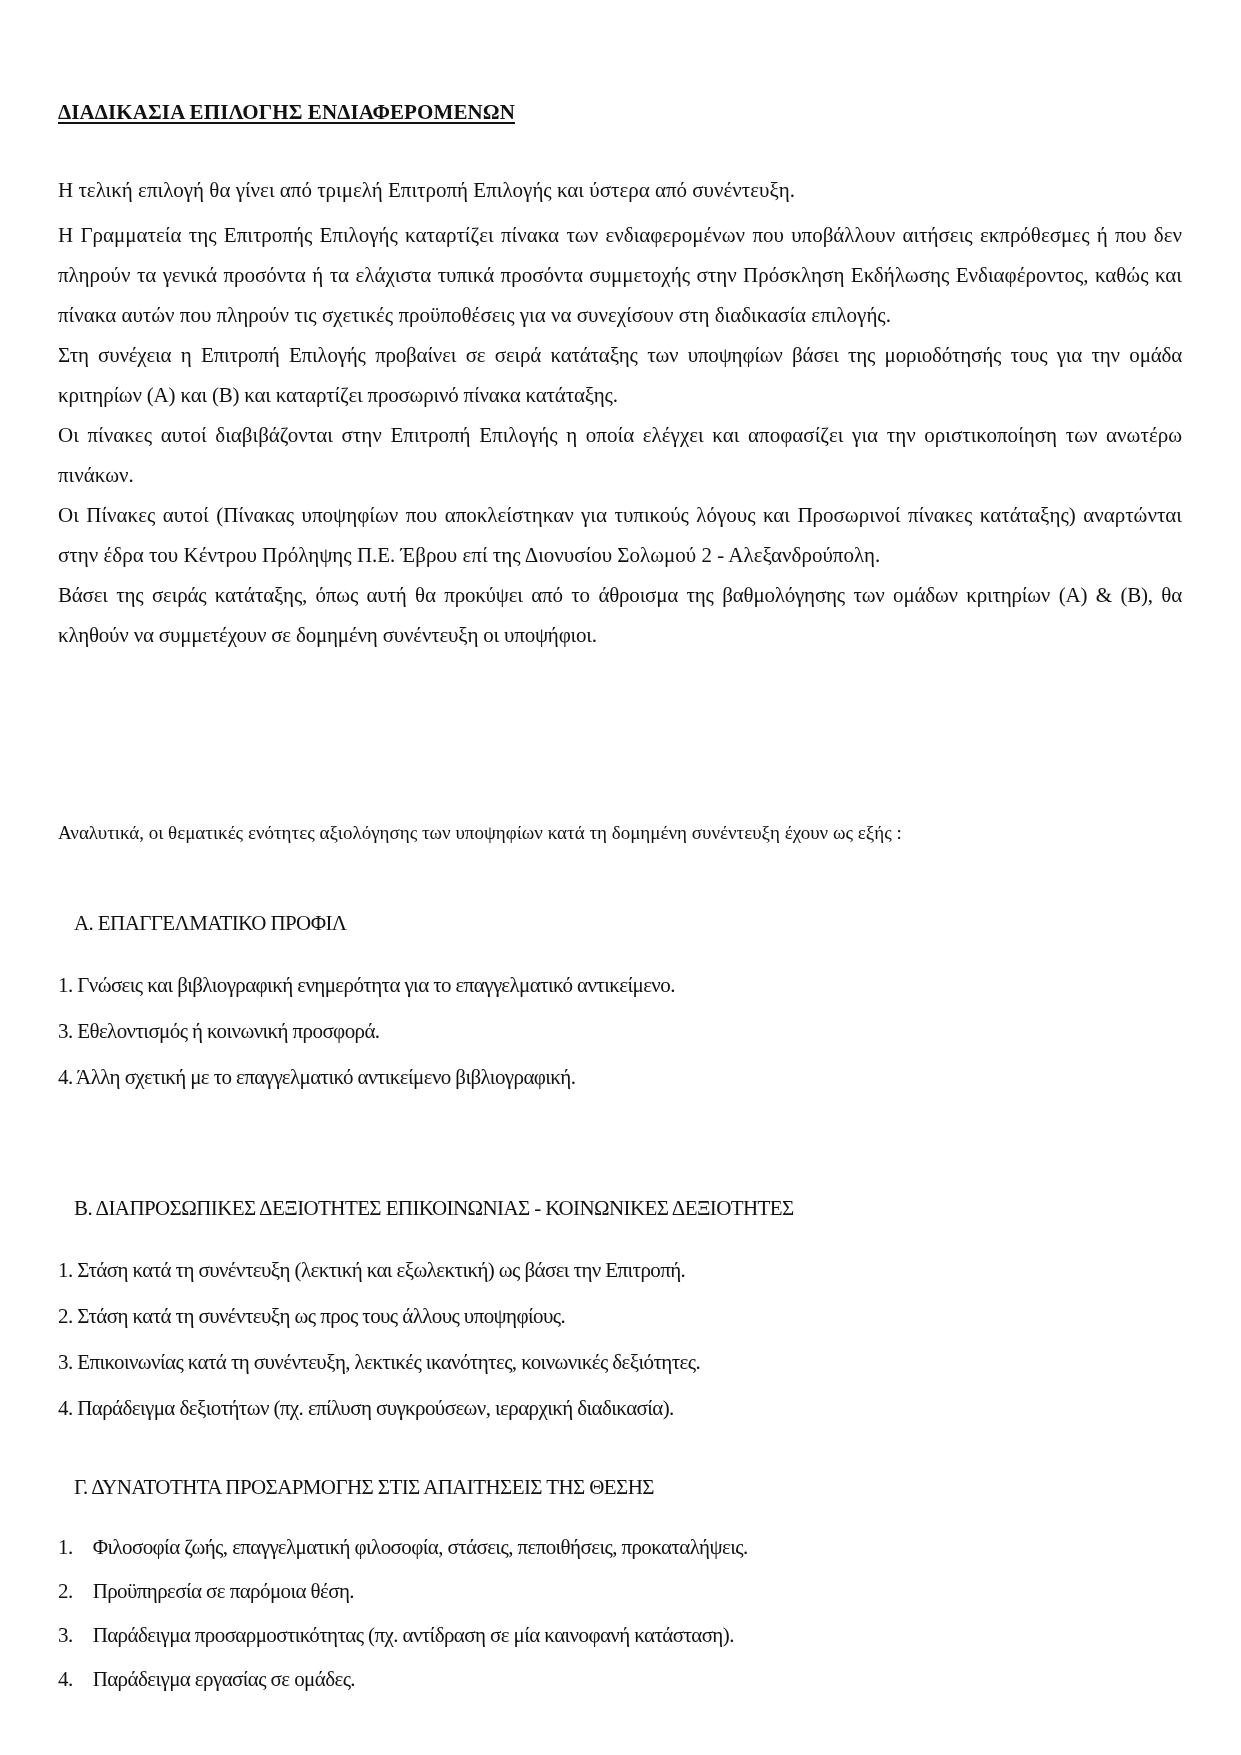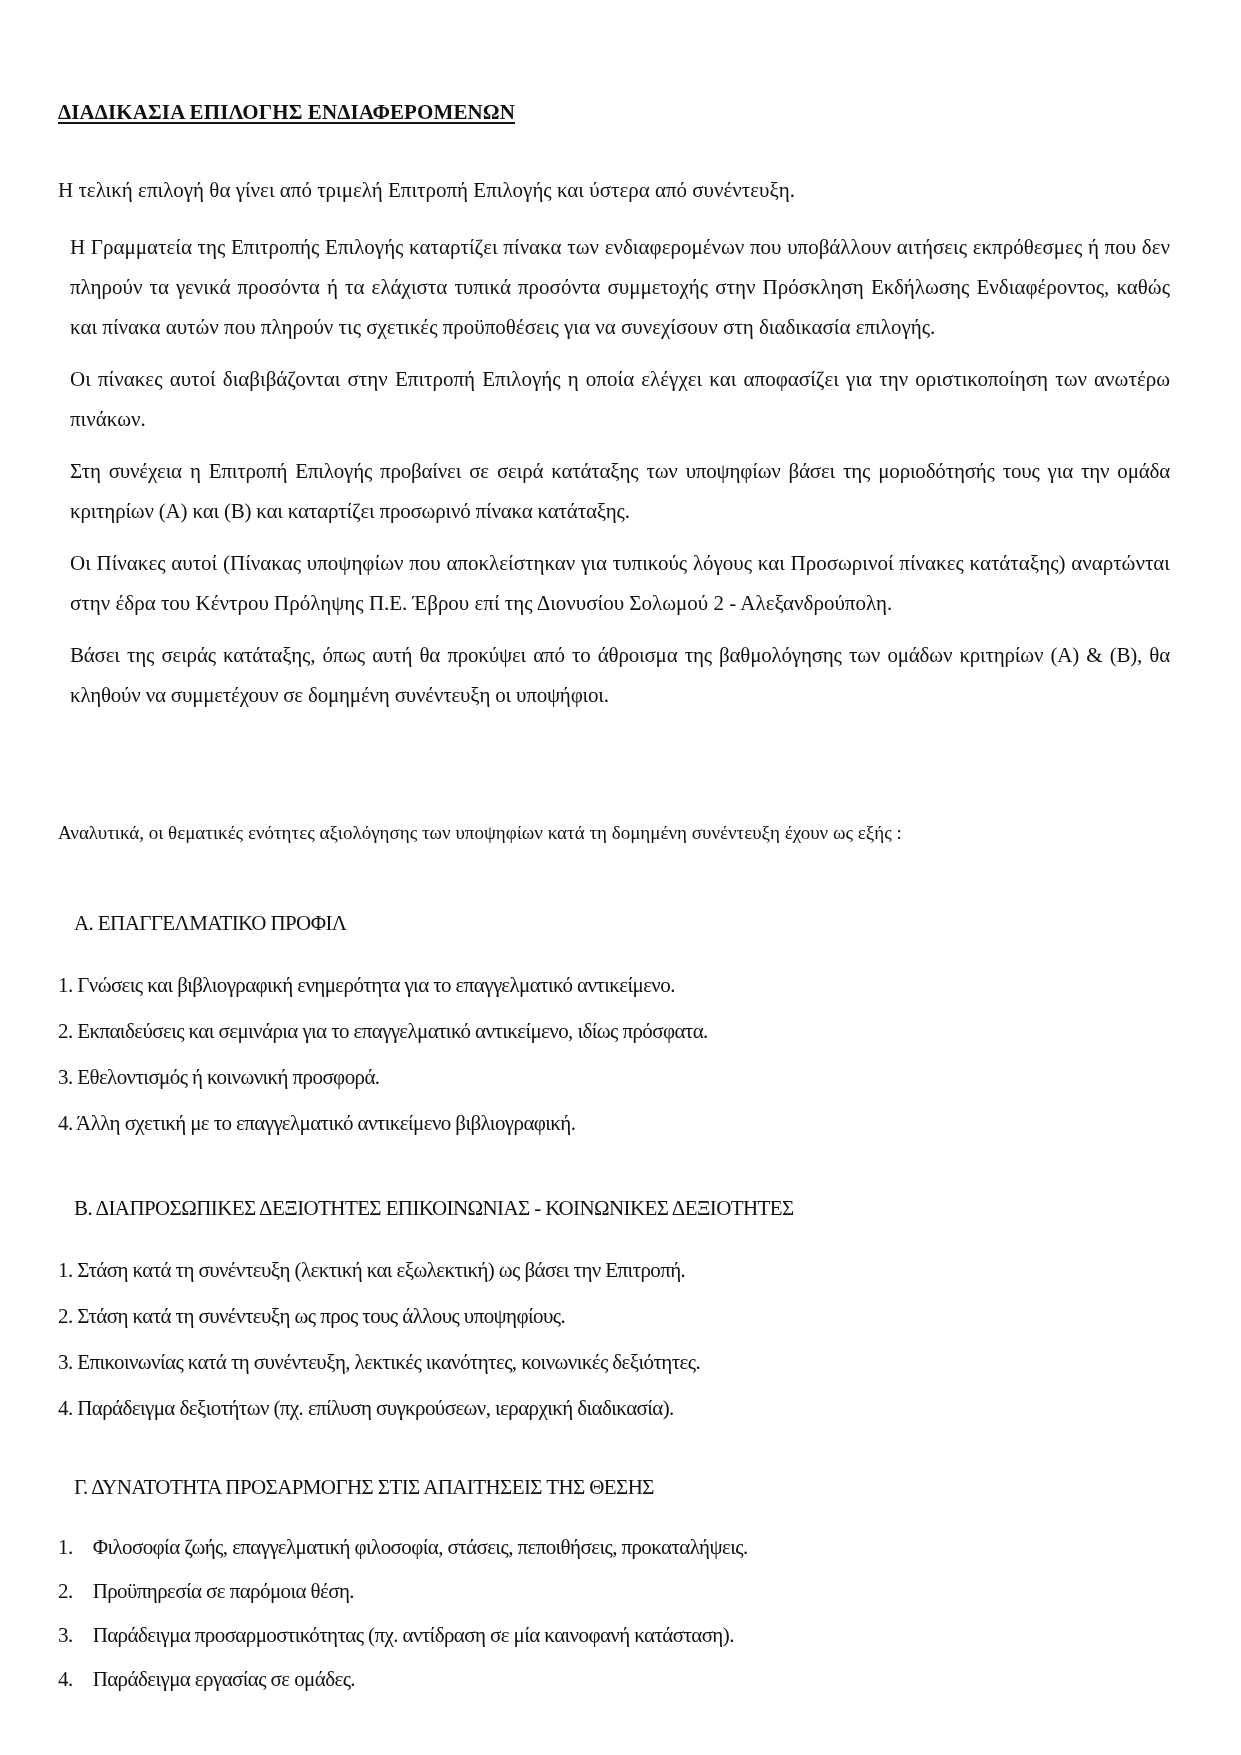--- a/index.html
+++ b/index.html
@@ -42,21 +42,21 @@
   }
   .body-block {
     position: absolute;
     top: 215px;
     left: 0;
     width: 1124px;
     font-size: 21px;
     line-height: 40px;
   }
   .para {
-    margin: 12px;
+    margin: 0;
     text-align: justify;
     text-align-last: left;
   }
   .para.tight {
     letter-spacing: -0.2px;
   }
   .intro {
     position: absolute;
     top: 822px;
     left: 0;
@@ -101,33 +101,32 @@
 <body>
 
 <div class="page">
 
   <div class="title">ΔΙΑΔΙΚΑΣΙΑ ΕΠΙΛΟΓΗΣ ΕΝΔΙΑΦΕΡΟΜΕΝΩΝ</div>
 
   <div class="lead">Η τελική επιλογή θα γίνει από τριμελή Επιτροπή Επιλογής και ύστερα από συνέντευξη.</div>
 
   <div class="body-block">
     <p class="para">Η Γραμματεία της Επιτροπής Επιλογής καταρτίζει πίνακα των ενδιαφερομένων που υποβάλλουν αιτήσεις εκπρόθεσμες ή που δεν πληρούν τα γενικά προσόντα ή τα ελάχιστα τυπικά προσόντα συμμετοχής στην Πρόσκληση Εκδήλωσης Ενδιαφέροντος, καθώς και πίνακα αυτών που πληρούν τις σχετικές προϋποθέσεις για να συνεχίσουν στη διαδικασία επιλογής.</p>
+    <p class="para tight">Στη συνέχεια η Επιτροπή Επιλογής προβαίνει σε σειρά κατάταξης των υποψηφίων βάσει της μοριοδότησής τους για την ομάδα κριτηρίων (Α) και (Β) και καταρτίζει προσωρινό πίνακα κατάταξης.</p>
     <p class="para">Οι πίνακες αυτοί διαβιβάζονται στην Επιτροπή Επιλογής η οποία ελέγχει και αποφασίζει για την οριστικοποίηση των ανωτέρω πινάκων.</p>
-    <p class="para tight">Στη συνέχεια η Επιτροπή Επιλογής προβαίνει σε σειρά κατάταξης των υποψηφίων βάσει της μοριοδότησής τους για την ομάδα κριτηρίων (Α) και (Β) και καταρτίζει προσωρινό πίνακα κατάταξης.</p>
     <p class="para">Οι Πίνακες αυτοί (Πίνακας υποψηφίων που αποκλείστηκαν για τυπικούς λόγους και Προσωρινοί πίνακες κατάταξης) αναρτώνται στην έδρα του Κέντρου Πρόληψης Π.Ε. Έβρου επί της Διονυσίου Σολωμού 2 - Αλεξανδρούπολη.</p>
     <p class="para tight">Βάσει της σειράς κατάταξης, όπως αυτή θα προκύψει από το άθροισμα της βαθμολόγησης των ομάδων κριτηρίων (Α) &amp; (Β), θα κληθούν να συμμετέχουν σε δομημένη συνέντευξη οι υποψήφιοι.</p>
   </div>
 
   <div class="intro">Αναλυτικά, οι θεματικές ενότητες αξιολόγησης των υποψηφίων κατά τη δομημένη συνέντευξη έχουν ως εξής :</div>
 
   <div class="section sec-a">
     <p class="section-heading">Α. ΕΠΑΓΓΕΛΜΑΤΙΚΟ ΠΡΟΦΙΛ</p>
     <ul class="section-list">
       <li><span class="num">1.</span> <span>Γνώσεις και βιβλιογραφική ενημερότητα για το επαγγελματικό αντικείμενο.</span></li>
-      <li><span class="num">2.</span> <span>Εκπαιδεύσεις και σεμινάρια για το επαγγελματικό αντικείμενο, ιδίως πρόσφατα.</span></li>
       <li><span class="num">3.</span> <span>Εθελοντισμός ή κοινωνική προσφορά.</span></li>
       <li><span class="num">4.</span> <span>Άλλη σχετική με το επαγγελματικό αντικείμενο βιβλιογραφική.</span></li>
     </ul>
   </div>
 
   <div class="section sec-b">
     <p class="section-heading">Β. ΔΙΑΠΡΟΣΩΠΙΚΕΣ ΔΕΞΙΟΤΗΤΕΣ ΕΠΙΚΟΙΝΩΝΙΑΣ - ΚΟΙΝΩΝΙΚΕΣ ΔΕΞΙΟΤΗΤΕΣ</p>
     <ul class="section-list">
       <li><span class="num">1.</span> <span>Στάση κατά τη συνέντευξη (λεκτική και εξωλεκτική) ως βάσει την Επιτροπή.</span></li>
       <li><span class="num">2.</span> <span>Στάση κατά τη συνέντευξη ως προς τους άλλους υποψηφίους.</span></li>

